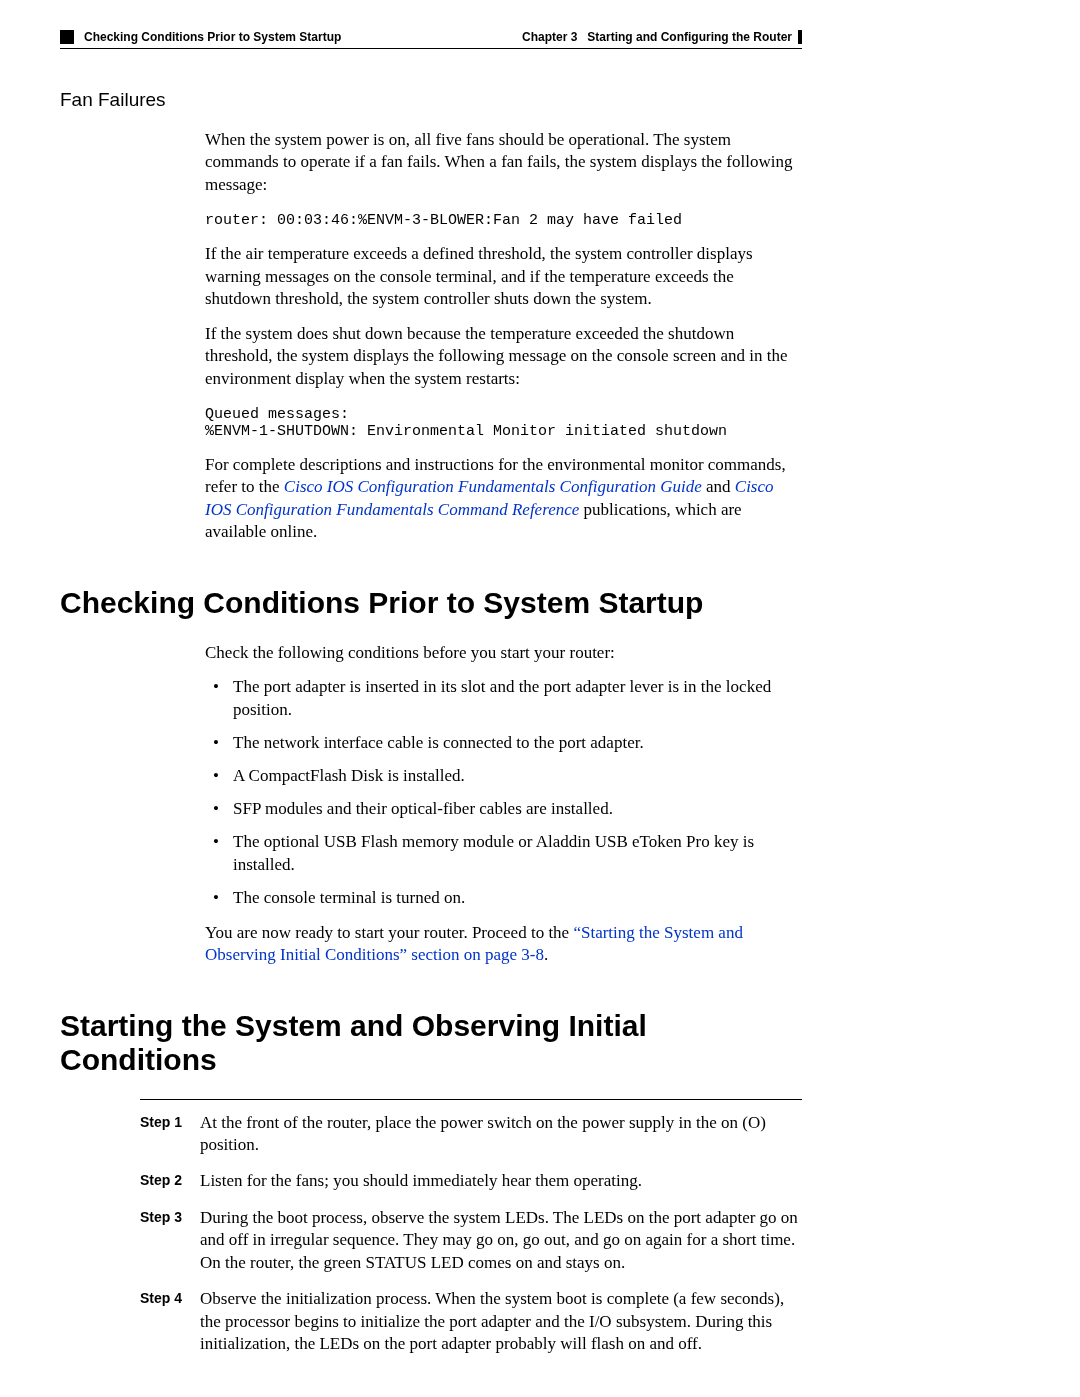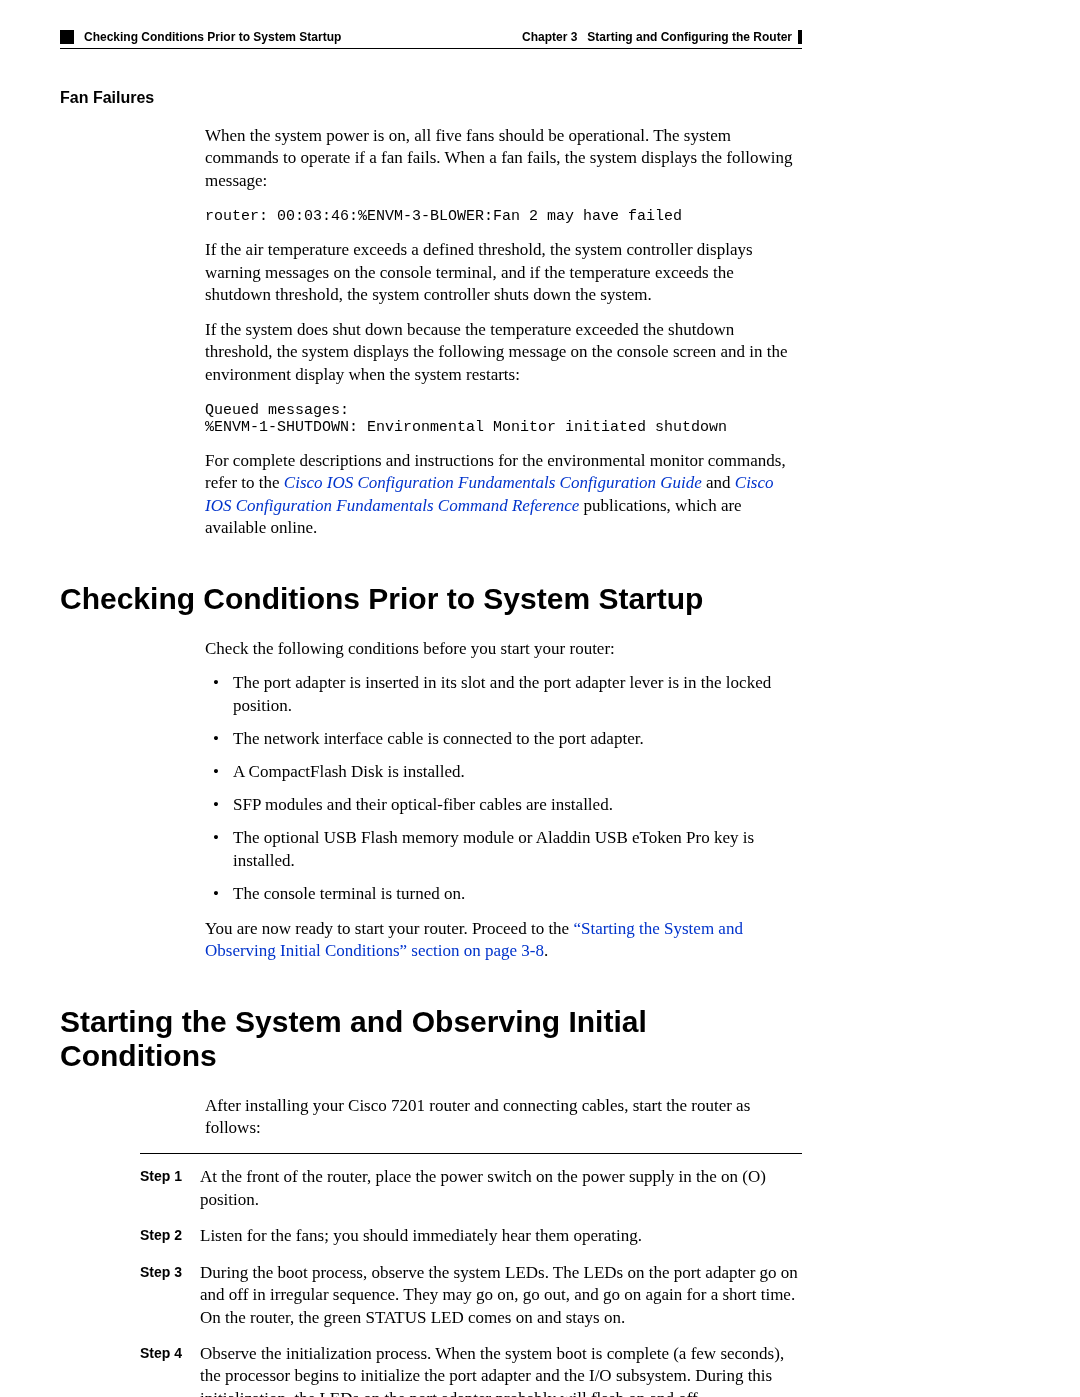--- a/index.html
+++ b/index.html
@@ -40,22 +40,22 @@
     display: inline-block;
     margin-right: 10px;
   }
   .hr-thin {
     border: none;
     border-top: 1px solid #000;
     margin: 0 0 22px 0;
   }
   .h3 {
     font-family: Arial, Helvetica, sans-serif;
-    font-weight: bold;
-    font-size: 16px;
+    font-weight: normal;
+    font-size: 19px;
     margin: 40px 0 18px 0;
   }
   .body-indent {
     margin-left: 145px;
   }
   .para {
     font-size: 17px;
     line-height: 1.32;
     margin: 0 0 12px 0;
   }
@@ -204,23 +204,20 @@
       <li>SFP modules and their optical-fiber cables are installed.</li>
       <li>The optional USB Flash memory module or Aladdin USB eToken Pro key is installed.</li>
       <li>The console terminal is turned on.</li>
     </ul>
     <p class="para">
       <span>You are now ready to start your router. Proceed to the </span><a class="link-n">“Starting the System and Observing Initial Conditions” section on page 3-8</a><span>.</span>
     </p>
   </div>
 
   <div class="h1">Starting the System and Observing Initial Conditions</div>
-  <div class="body-indent">
-    <p class="para">After installing your Cisco 7201 router and connecting cables, start the router as follows:</p>
-  </div>
 
   <div class="steps" style="margin-left:80px;">
     <hr class="step-rule">
     <div class="step-row">
       <div class="step-label">Step 1</div>
       <div class="step-text">At the front of the router, place the power switch on the power supply in the on (O) position.</div>
     </div>
     <div class="step-row">
       <div class="step-label">Step 2</div>
       <div class="step-text">Listen for the fans; you should immediately hear them operating.</div>

